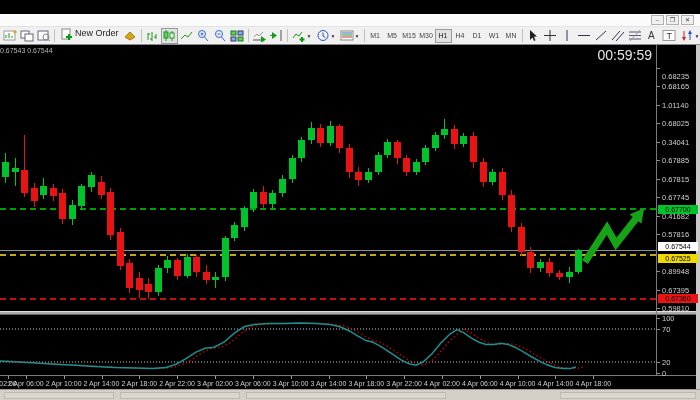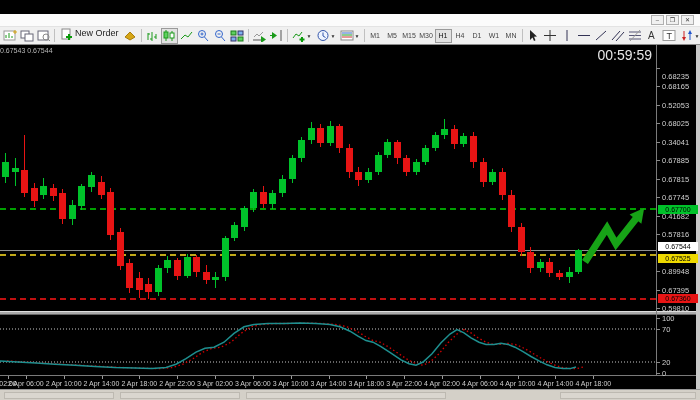--- a/index.html
+++ b/index.html
@@ -402,21 +402,21 @@
       <span class="bs-seg" style="left:4px;width:110px"></span>
       <span class="bs-seg" style="left:120px;width:120px"></span>
       <span class="bs-seg" style="left:246px;width:200px"></span>
       <span class="bs-seg" style="left:560px;width:136px"></span>
     </div>
   <div class="ptick-dash" style="top: 23px;"></div>
       <div class="ptick-label" style="top: 19px; margin-top: 8px;">0.68235</div>
       <div class="ptick-dash" style="top: 41.4px;"></div>
       <div class="ptick-label" style="top: 37.4px;">0.68165</div>
       <div class="ptick-dash" style="top: 59.9px;"></div>
-      <div class="ptick-label" style="top: 55.9px;">0.52053</div>
+      <div class="ptick-label" style="top: 55.9px;">1.01140</div>
       <div class="ptick-dash" style="top: 78.4px;"></div>
       <div class="ptick-label" style="top: 74.4px;">0.68025</div>
       <div class="ptick-dash" style="top: 96.8px;"></div>
       <div class="ptick-label" style="top: 92.8px;">0.34041</div>
       <div class="ptick-dash" style="top: 115.3px;"></div>
       <div class="ptick-label" style="top: 111.3px;">0.67885</div>
       <div class="ptick-dash" style="top: 133.8px;"></div>
       <div class="ptick-label" style="top: 129.8px;">0.67815</div>
       <div class="ptick-dash" style="top: 152.3px;"></div>
       <div class="ptick-label" style="top: 148.3px;">0.67745</div>

